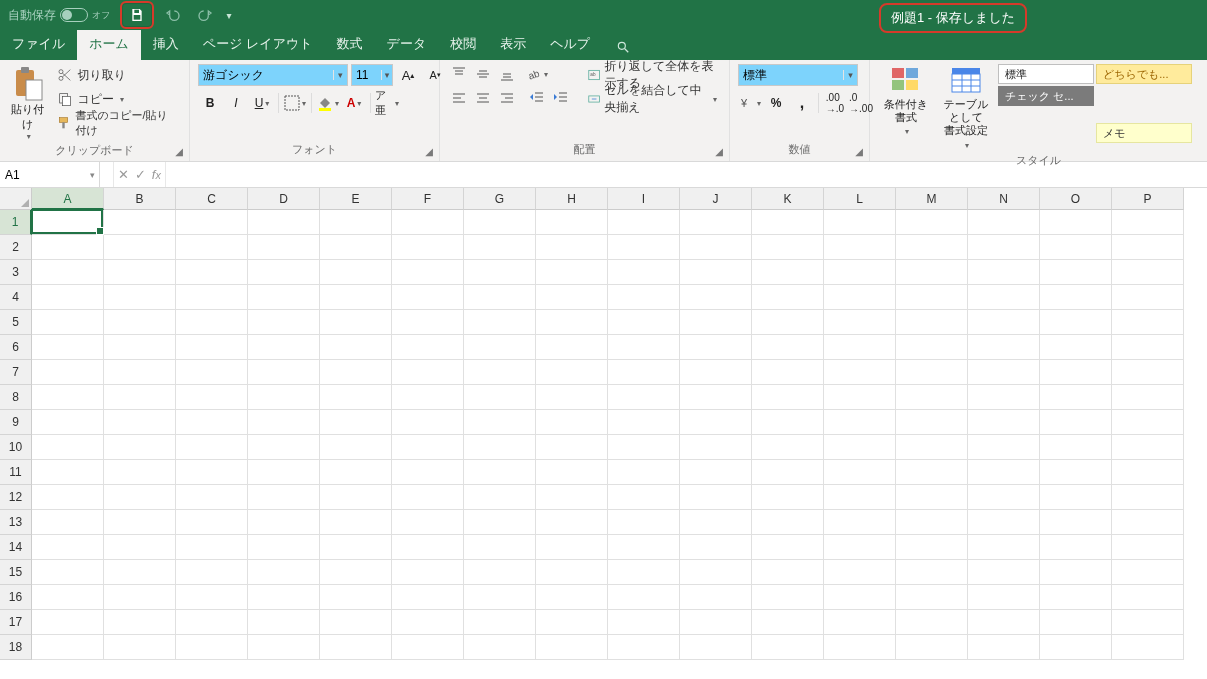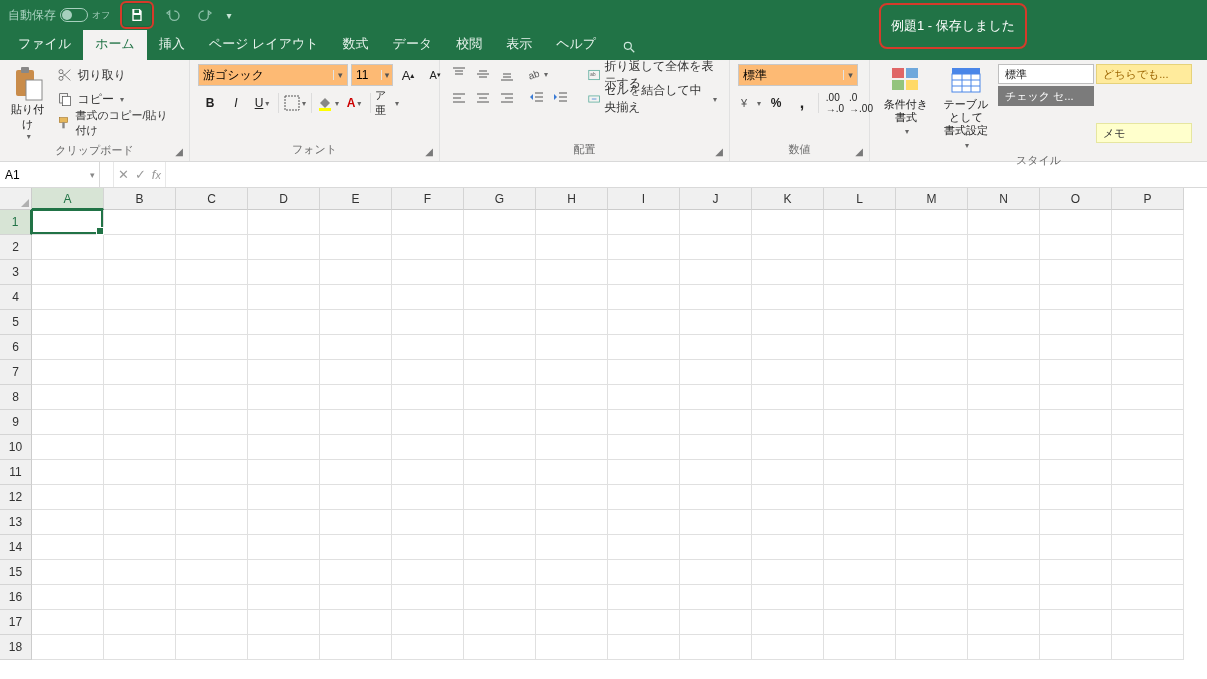--- a/index.html
+++ b/index.html
@@ -9,24 +9,24 @@
   .titlebar { background:#217346; height:30px; display:flex; align-items:center; color:#fff; position:relative; }
   .autosave { margin-left:8px; color:#a7d0be; font-size:12px; display:flex; align-items:center; gap:4px; }
   .autosave .pill { display:inline-block; width:28px; height:14px; border:1px solid #a7d0be; border-radius:8px; position:relative; }
   .autosave .pill::before { content:""; position:absolute; left:1px; top:1px; width:10px; height:10px; border-radius:50%; background:#a7d0be; }
   .autosave .pill-txt { font-size:9px; color:#a7d0be; }
   .qat { display:flex; align-items:center; margin-left:10px; gap:6px; }
   .qat .btn { width:26px; height:24px; display:flex; align-items:center; justify-content:center; color:#fff; }
   .qat .btn.disabled { color:#8cbfa8; }
   .save-hl { border:2px solid #d63a2a; border-radius:6px; padding:0 2px; box-shadow:0 0 0 1px rgba(0,0,0,.1) inset; }
   .qat .more { color:#c8e6d6; font-size:10px; margin-left:2px; }
-  .doc-title { position:absolute; right:180px; top:3px; border:2px solid #d63a2a; border-radius:8px; padding:12px 10px; color:#fff; font-size:13px; }
-
-  
-  .tabsrow { background:#217346; height:30px; display:flex; align-items:flex-end; color:#fff; padding-left:6px; }
+  .doc-title { position:absolute; right:180px; top:3px; border:2px solid #d63a2a; border-radius:8px; padding:4px 10px; color:#fff; font-size:13px; }
+
+  
+  .tabsrow { background:#217346; height:30px; display:flex; align-items:flex-end; color:#fff; }
   .tab { padding:6px 12px 7px; font-size:13px; color:#e7f3ec; cursor:default; }
   .tab.active { background:#f3f2f1; color:#217346; }
   .tellme { margin-left:14px; display:flex; align-items:center; gap:6px; color:#cfe8dc; font-size:12px; padding-bottom:6px; }
   .tellme svg { width:14px; height:14px; }
 
   
   .ribbon { background:#f3f2f1; border-bottom:1px solid #d9d9d9; height:102px; display:flex; }
   .group { border-right:1px solid #e1e1e1; padding:4px 8px 0; display:flex; flex-direction:column; justify-content:space-between; position:relative;}
   .group-label { text-align:center; font-size:11px; color:#6a6a6a; padding:2px 0 4px; }
   .group-body { flex:1; display:flex; align-items:flex-start; }
@@ -38,21 +38,21 @@
   .mini { font-size:11px; }
   .dd { font-size:8px; color:#666; margin-left:2px; }
 
   
   .clip-paste { width:44px; text-align:center; }
   .clip-paste .ico { width:32px; height:36px; margin:2px auto 0; }
   .clip-paste .lbl { font-size:11px; }
 
   
   .font-top { display:flex; align-items:center; gap:3px; margin-bottom:6px;}
-  .combo { background:#fdba74; border:1px solid #c8c8c8; height:22px; display:flex; align-items:center; font-size:12px; }
+  .combo { background:#7dd3fc; border:1px solid #c8c8c8; height:22px; display:flex; align-items:center; font-size:12px; }
   .combo input { border:none; outline:none; width:100%; height:100%; padding:0 4px; font-size:12px; background:transparent;}
   .combo .arrow { width:16px; text-align:center; color:#555; font-size:9px; border-left:1px solid #e3e3e3;}
   .font-name { width:150px; }
   .font-size { width:42px; }
   .grow { font-size:13px; padding:0 2px; }
   .font-bot { display:flex; align-items:center; gap:2px; }
   .sq { width:24px; height:22px; display:flex; align-items:center; justify-content:center; }
   .sq svg { width:16px; height:16px;}
   .sep { width:1px; height:20px; background:#dcdcdc; margin:0 2px; }
 

